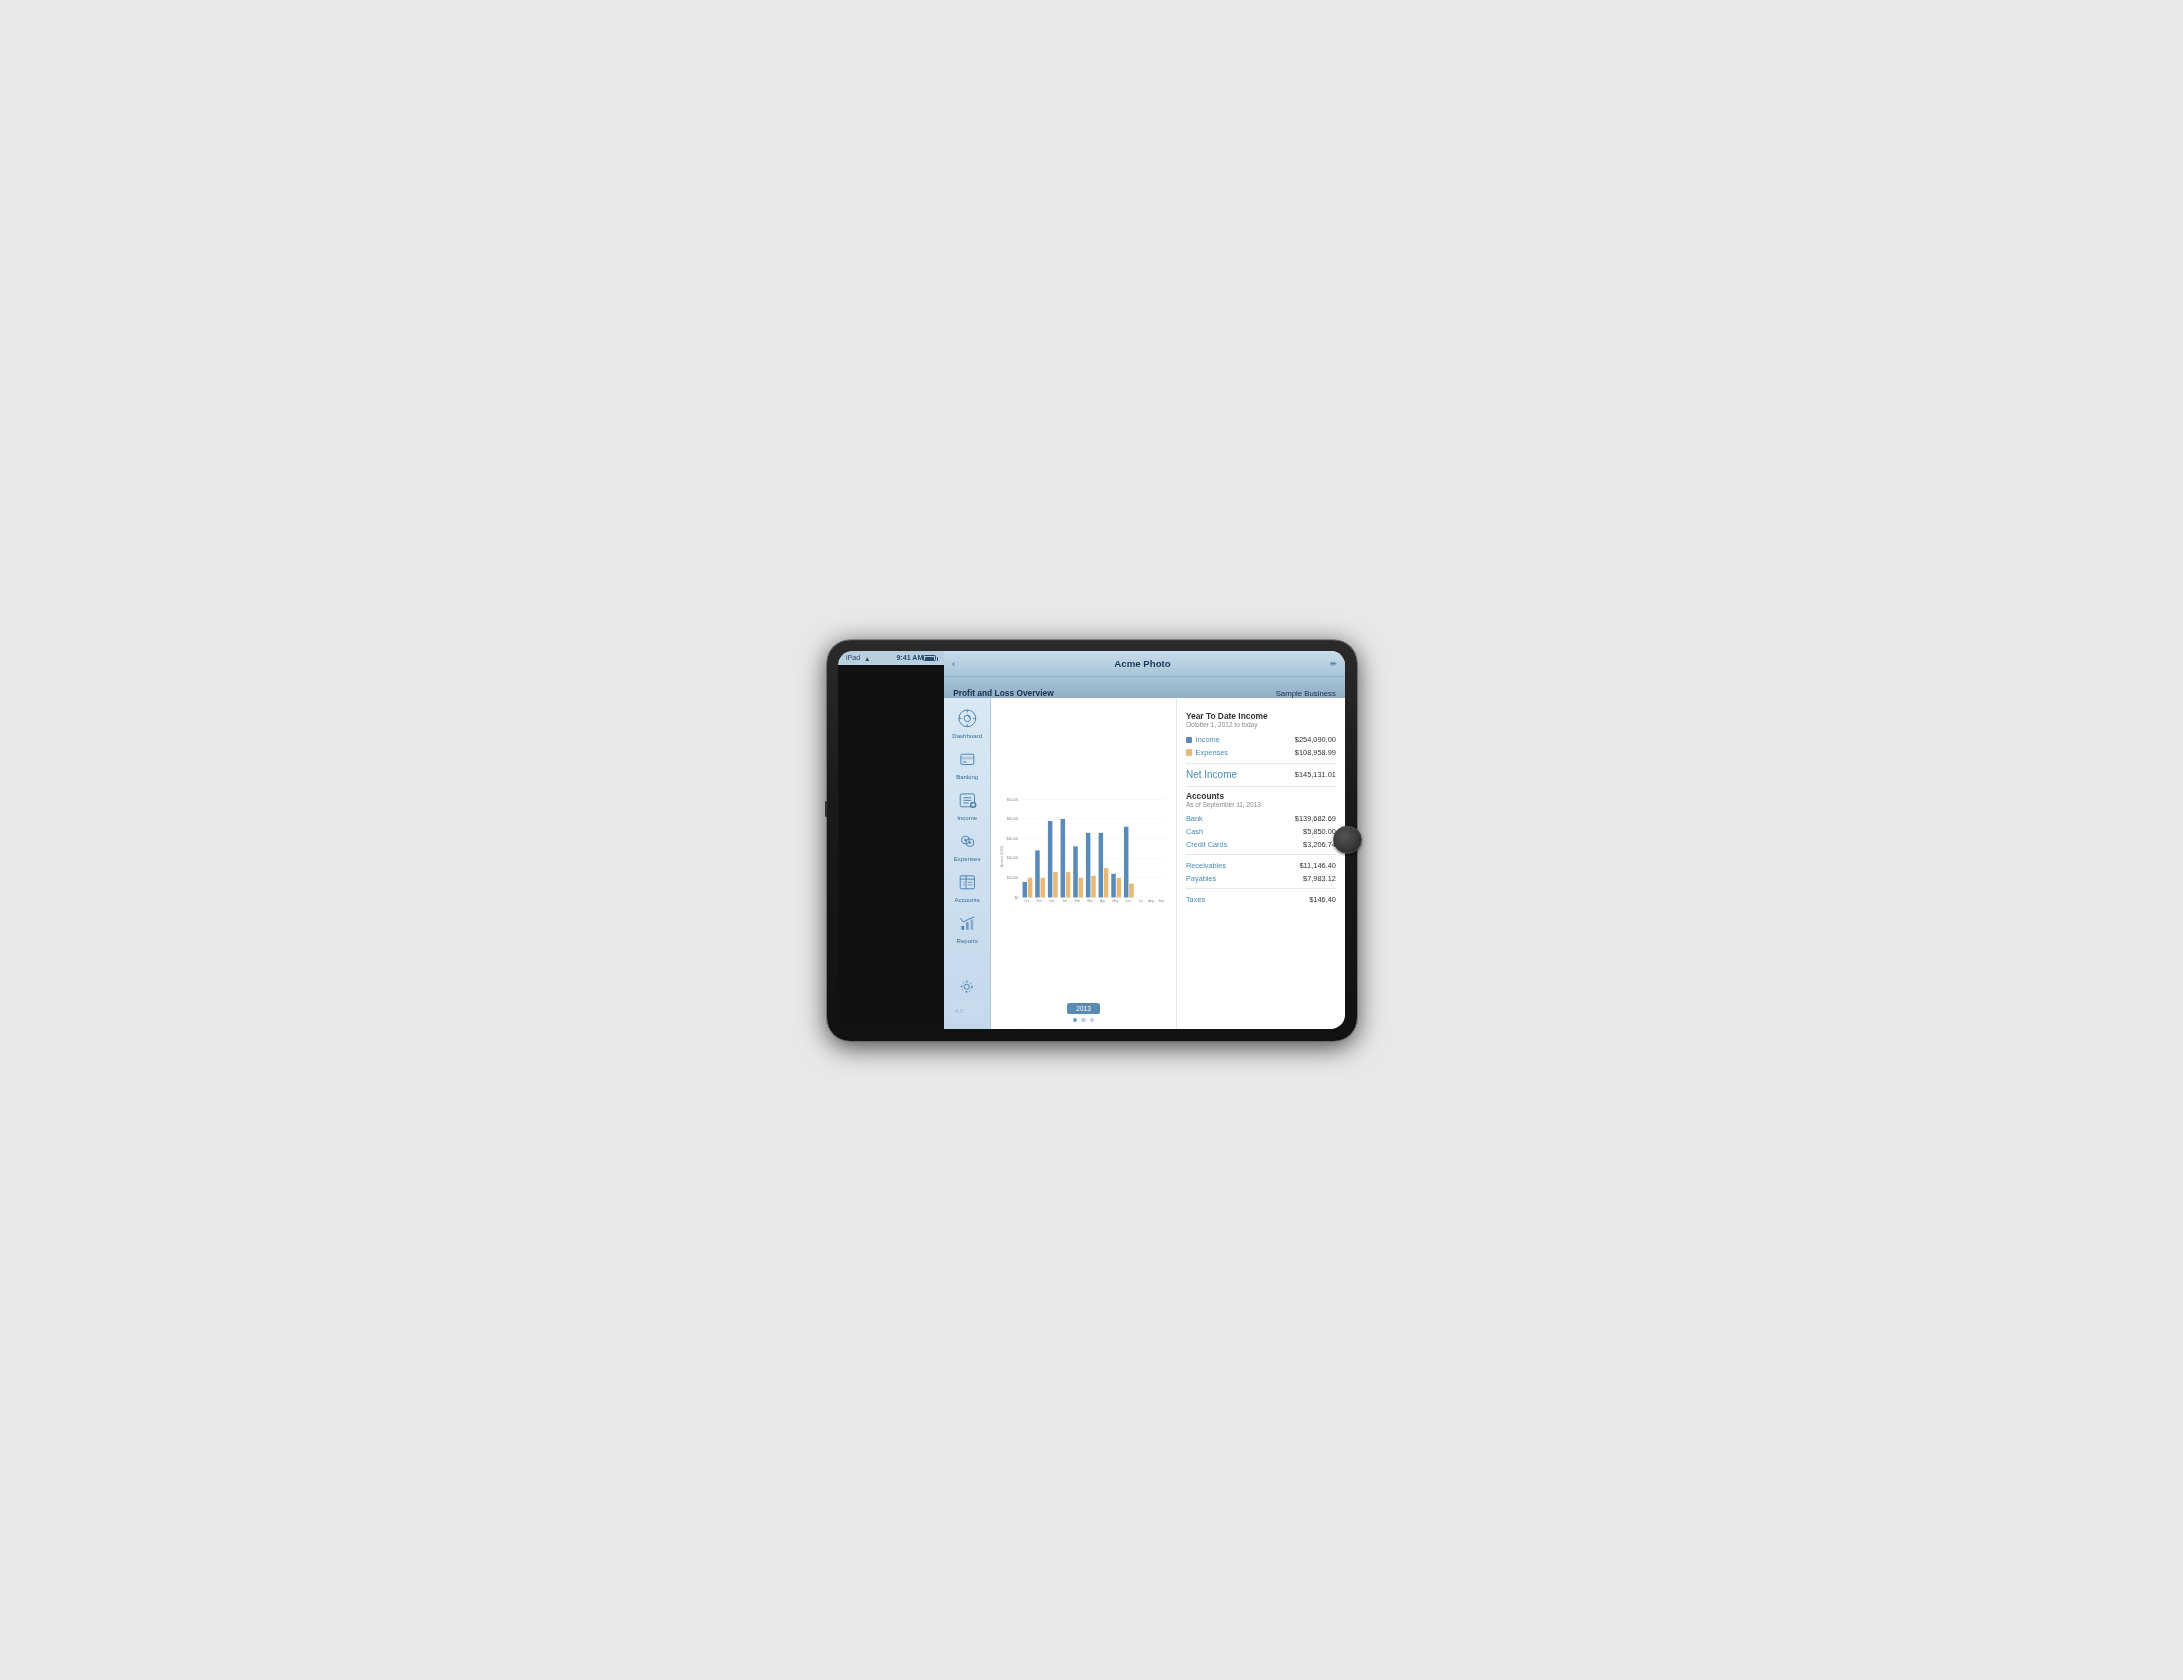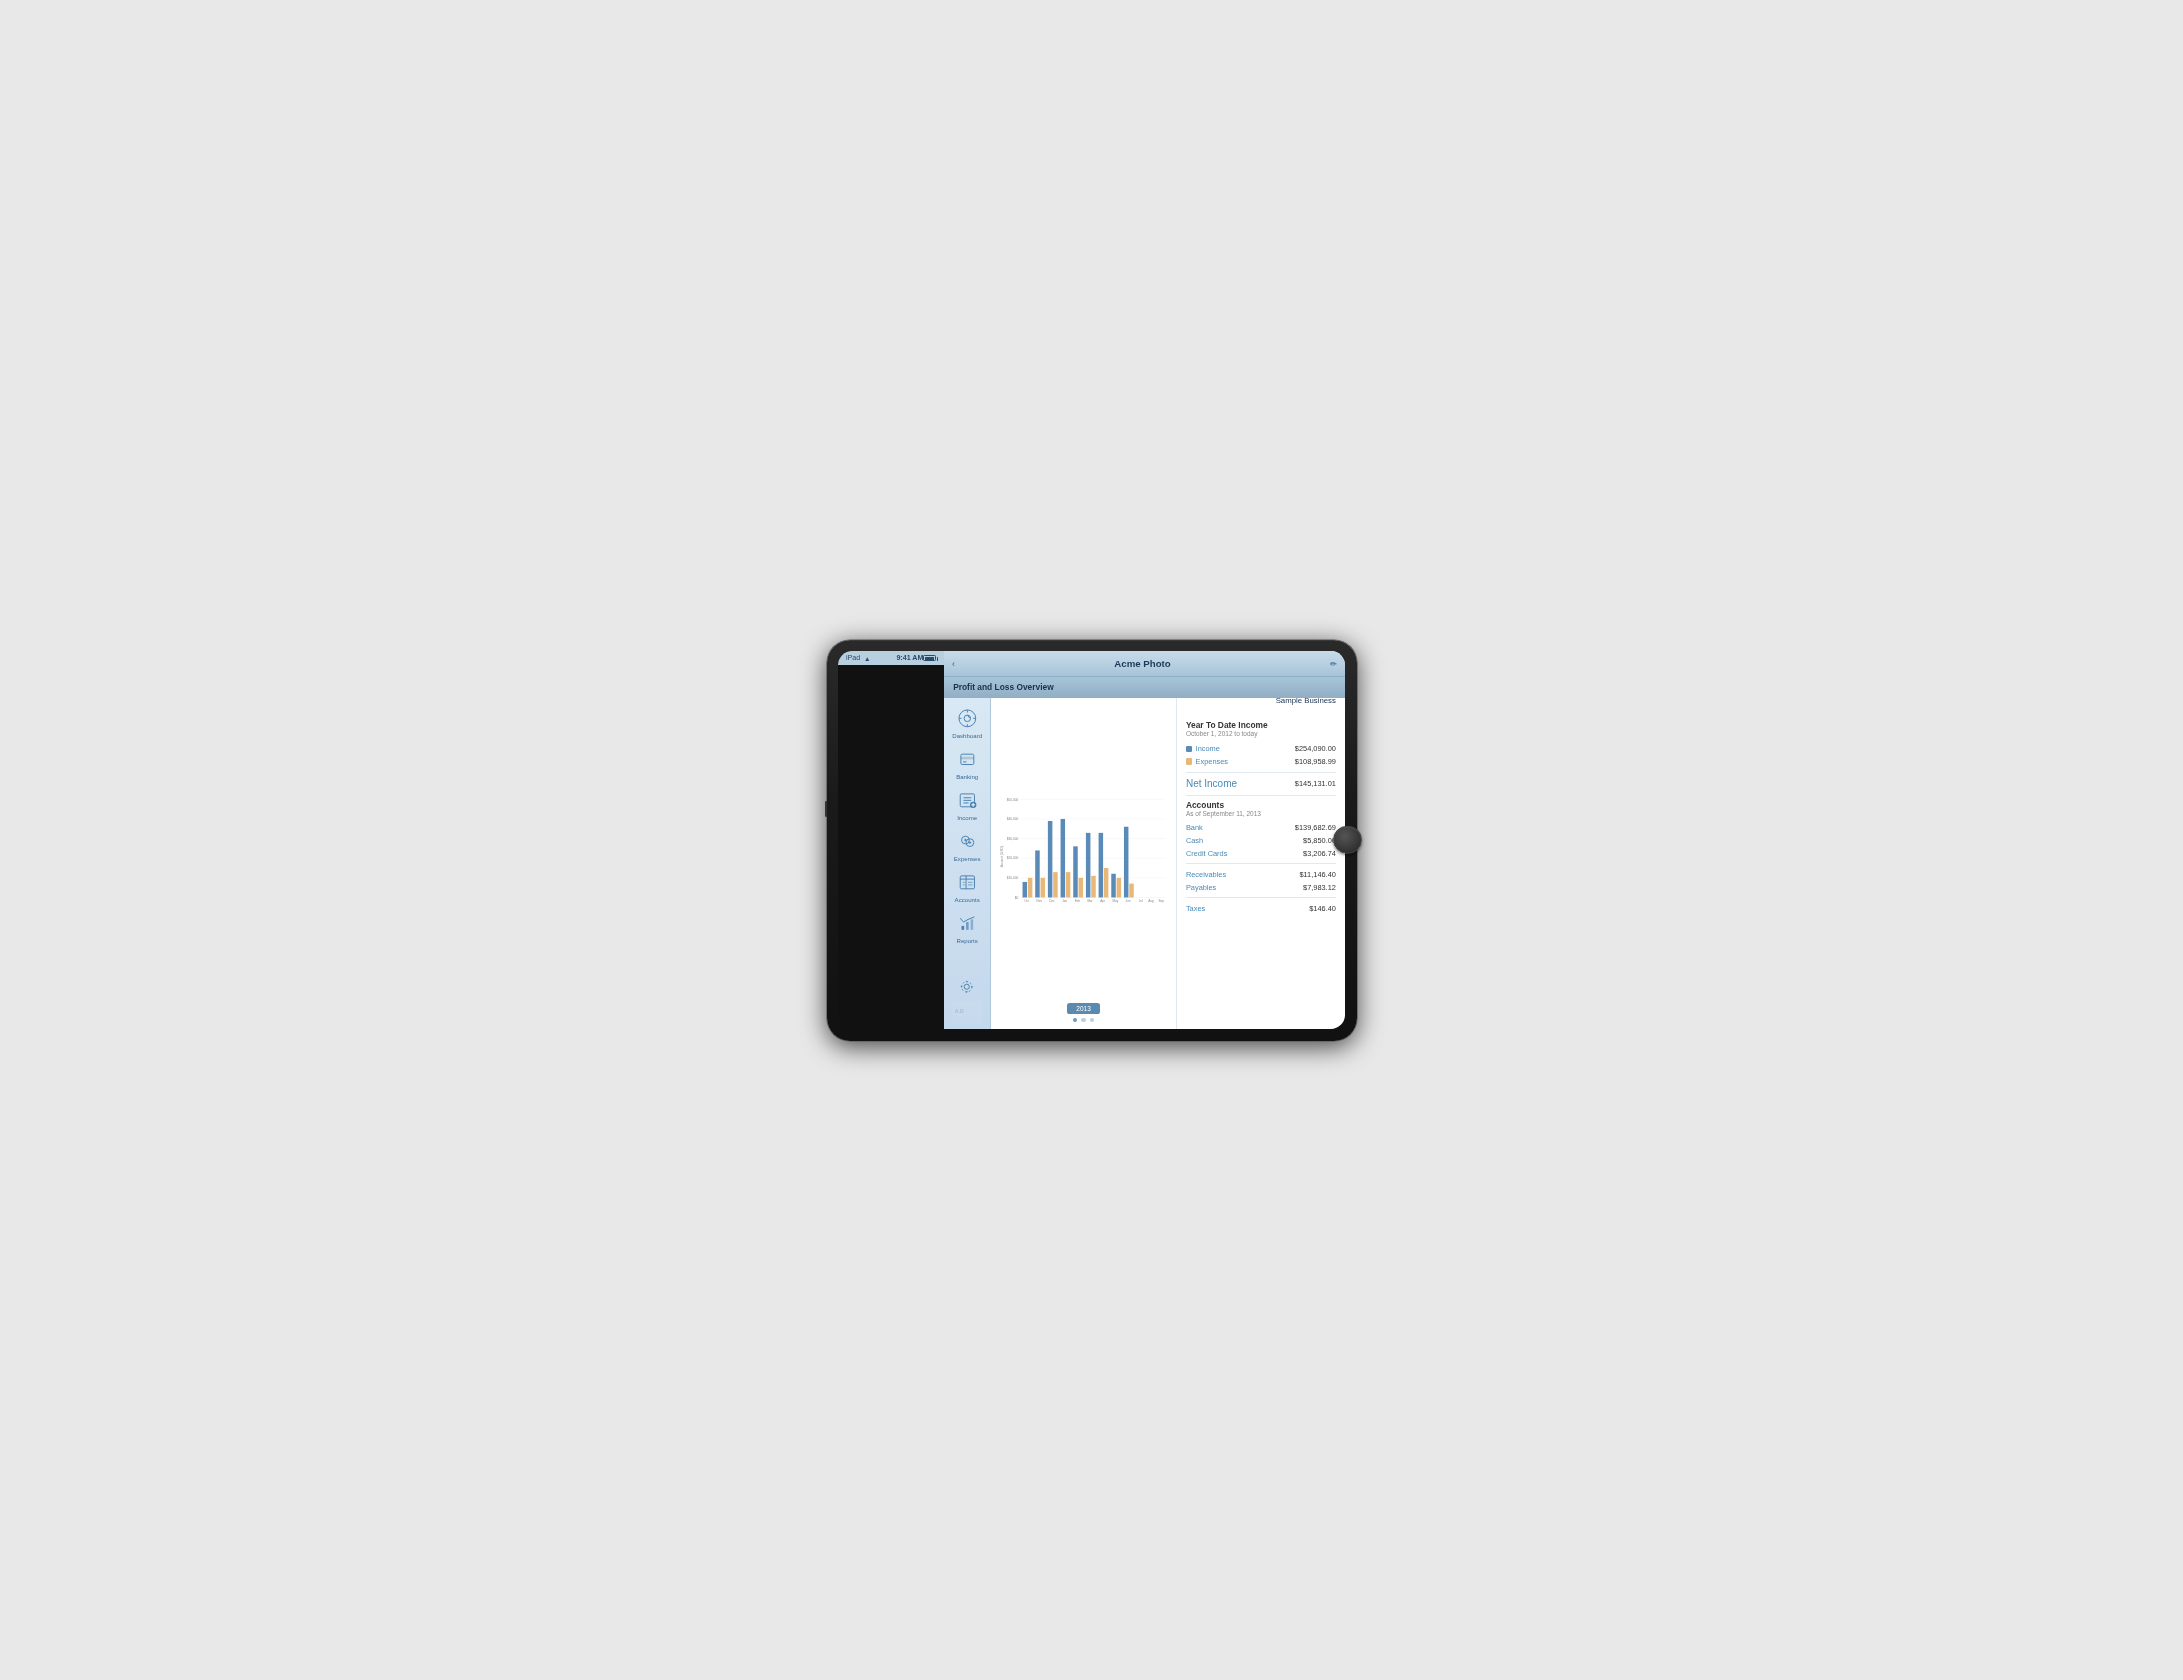--- a/index.html
+++ b/index.html
@@ -75,21 +75,21 @@
     }
     .nav-back { color: #2a5a8a; font-size: 9px; cursor: pointer; }
     .nav-title { color: #1a3a5a; font-size: 9.7px; font-weight: 600; }
     .nav-edit { color: #2a5a8a; font-size: 8.4px; cursor: pointer; }
 
     
     .header-strip {
       background: linear-gradient(180deg, #a8c4d8 0%, #90aec4 100%);
       height: 20.7px;
       display: flex;
-      align-items: center;
+      align-items: flex-end;
       justify-content: space-between;
       padding: 0 9px;
       flex-shrink: 0;
     }
     .header-title { color: #1a3050; font-size: 8.4px; font-weight: 700; }
     .header-subtitle { color: #1a3050; font-size: 7.8px; font-weight: 500; margin-top: 27px; }
 
     
     .main-content {
       flex: 1;
@@ -162,21 +162,21 @@
       position: relative;
     }
     .chart-svg {
       width: 100%;
       height: 100%;
     }
 
     
     .stats-panel {
       width: 168px;
-      padding: 22px 9px;
+      padding: 13px 9px;
       overflow-y: auto;
       flex-shrink: 0;
     }
     .stats-section-title {
       font-size: 8.4px;
       font-weight: 700;
       color: #333;
       margin-bottom: 0.6px;
     }
     .stats-section-subtitle {

